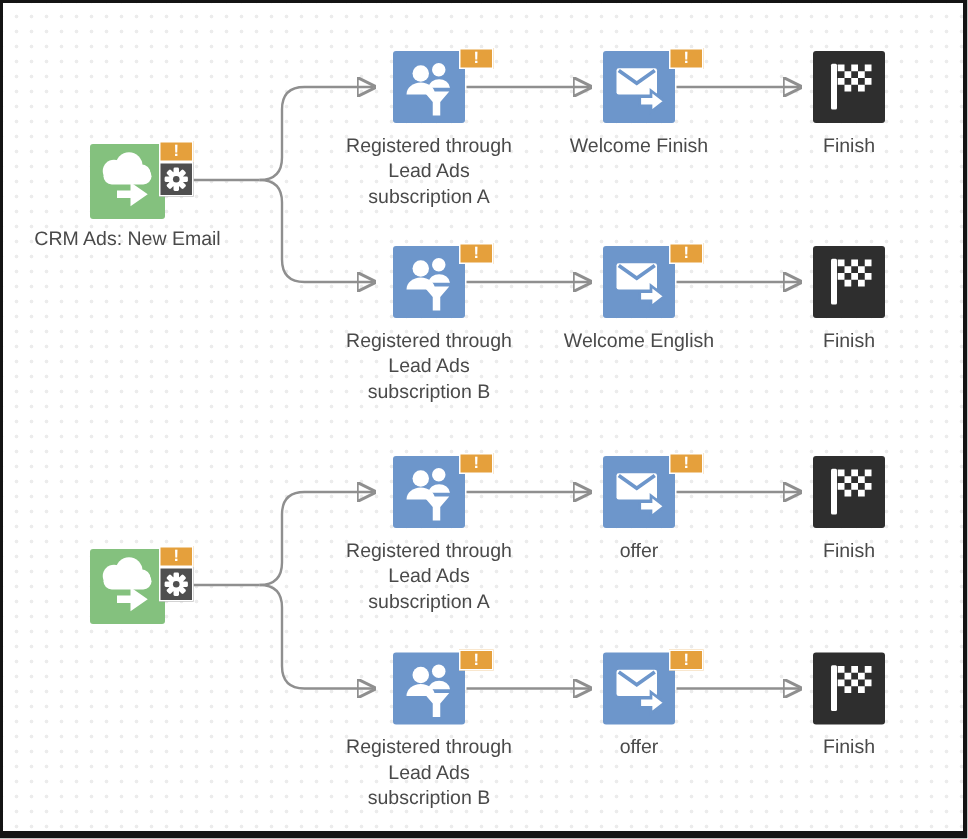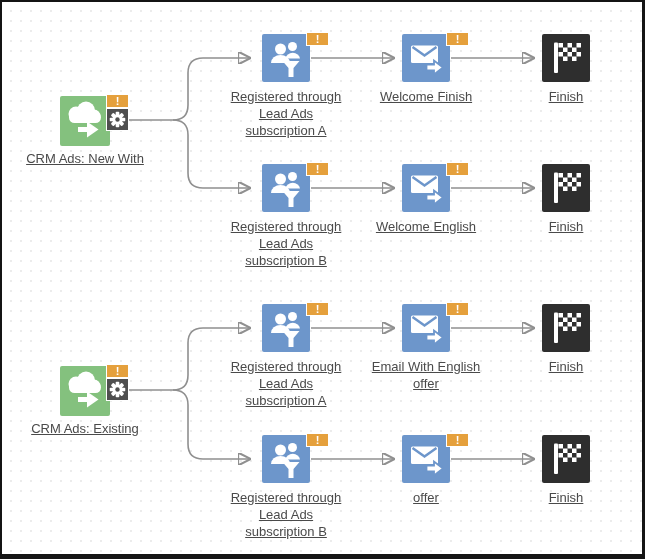--- a/index.html
+++ b/index.html
@@ -24,21 +24,21 @@
   .dark{background:#2E2E2E;}
   .badge{position:absolute;box-sizing:border-box;border:1px solid #ffffff;
          display:flex;align-items:center;justify-content:center;}
   .warn{left:44px;top:-2px;width:23px;height:14px;background:#E5A03C;
         color:#fff;font-weight:bold;font-size:11px;line-height:11px;}
   .trig .warn{left:46px;}
   .gearb{left:46px;top:12px;width:23px;height:23px;background:#4F4F4F;padding:0;}
   .gearb svg{display:block;width:100%;height:100%;}
   .lbl{position:absolute;top:54px;left:50%;transform:translateX(-50%);
        width:170px;text-align:center;color:#4a4a4a;font-size:13px;line-height:17px;}
-  .lbl div{white-space:nowrap;text-decoration:underline;}
+  .lbl div{white-space:nowrap;}
 </style>
 </head>
 <body>
 
 <div class="canvas">
 
   <svg class="edges" width="645" height="559">
     <defs>
       <marker id="arr" viewBox="0 0 10 10" refX="8.5" refY="5" markerWidth="8" markerHeight="8" orient="auto">
         <path d="M0 0 L10 5 L0 10 z" fill="#8f8f8f" stroke="none"></path>
@@ -79,21 +79,21 @@
           <rect x="-2" y="-8.5" width="4" height="17" rx="1" transform="rotate(45)"></rect>
           <rect x="-2" y="-8.5" width="4" height="17" rx="1" transform="rotate(90)"></rect>
           <rect x="-2" y="-8.5" width="4" height="17" rx="1" transform="rotate(135)"></rect>
           <circle r="5.5"></circle>
               <circle r="2.4" fill="#4F4F4F"></circle>
         </g>
           </svg>
       </div>
     </div>
     <div class="lbl">
-      <div>CRM Ads: New With</div>
+      <div>CRM Ads: New Email</div>
     </div>
   </div>
 
   <div class="node trig" style="left:58px;top:364px;">
     <div class="sq green">
       <svg viewBox="0 0 50 50">
         <g fill="#fff">
           <circle cx="16" cy="18" r="7.5"></circle>
             <circle cx="26" cy="14.5" r="9"></circle>
             <circle cx="34" cy="20" r="6.5"></circle>
@@ -109,21 +109,20 @@
           <rect x="-2" y="-8.5" width="4" height="17" rx="1" transform="rotate(45)"></rect>
           <rect x="-2" y="-8.5" width="4" height="17" rx="1" transform="rotate(90)"></rect>
           <rect x="-2" y="-8.5" width="4" height="17" rx="1" transform="rotate(135)"></rect>
           <circle r="5.5"></circle>
               <circle r="2.4" fill="#4F4F4F"></circle>
         </g>
           </svg>
       </div>
     </div>
     <div class="lbl">
-      <div>CRM Ads: Existing</div>
     </div>
   </div>
 
   <div class="node" style="left:260px;top:32px;">
     <div class="sq blue">
       <svg viewBox="0 0 48 48">
           <g fill="#fff">
         <circle cx="30.5" cy="12.5" r="4.5"></circle>
             <path d="M23.5 24.5 A7.3 6.5 0 0 1 38 24.5 Z"></path>
         <circle cx="18.5" cy="15" r="5.5"></circle>
@@ -231,21 +230,20 @@
   <div class="node" style="left:400px;top:302px;">
     <div class="sq blue">
       <svg viewBox="0 0 48 48">
         <rect x="9" y="11.5" width="27" height="17.5" rx="1.5" fill="#fff"></rect>
         <path d="M10.5 13 L22.5 21.5 L34.5 13" fill="none" stroke="#6D96CB" stroke-width="2.5"></path>
         <path d="M24.5 30.5 H32 V26.5 L41 33.5 L32 40.5 V36.5 H24.5 Z" fill="#fff" stroke="#6D96CB" stroke-width="1.8"></path>
       </svg>
       <div class="badge warn">!</div>
     </div>
     <div class="lbl">
-      <div>Email With English</div>
       <div>offer</div>
     </div>
   </div>
 
   <div class="node" style="left:400px;top:433px;">
     <div class="sq blue">
       <svg viewBox="0 0 48 48">
         <rect x="9" y="11.5" width="27" height="17.5" rx="1.5" fill="#fff"></rect>
         <path d="M10.5 13 L22.5 21.5 L34.5 13" fill="none" stroke="#6D96CB" stroke-width="2.5"></path>
         <path d="M24.5 30.5 H32 V26.5 L41 33.5 L32 40.5 V36.5 H24.5 Z" fill="#fff" stroke="#6D96CB" stroke-width="1.8"></path>

